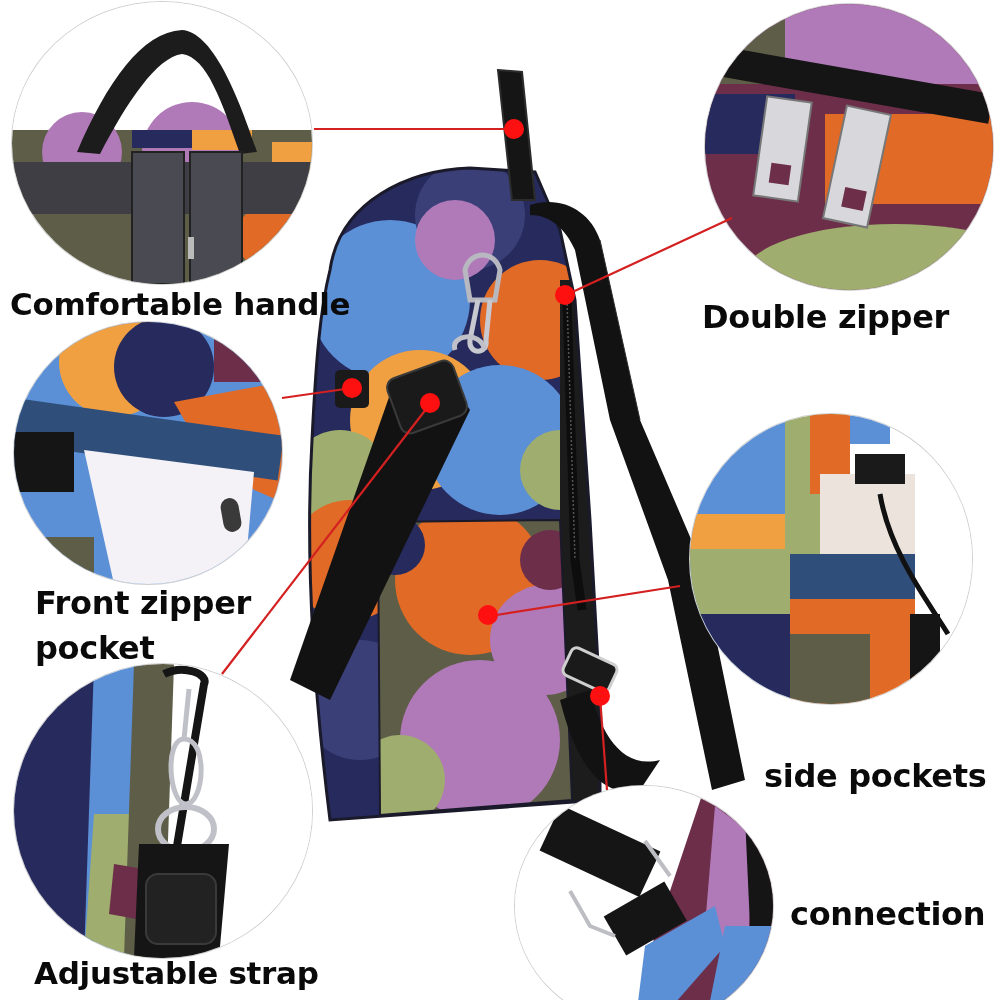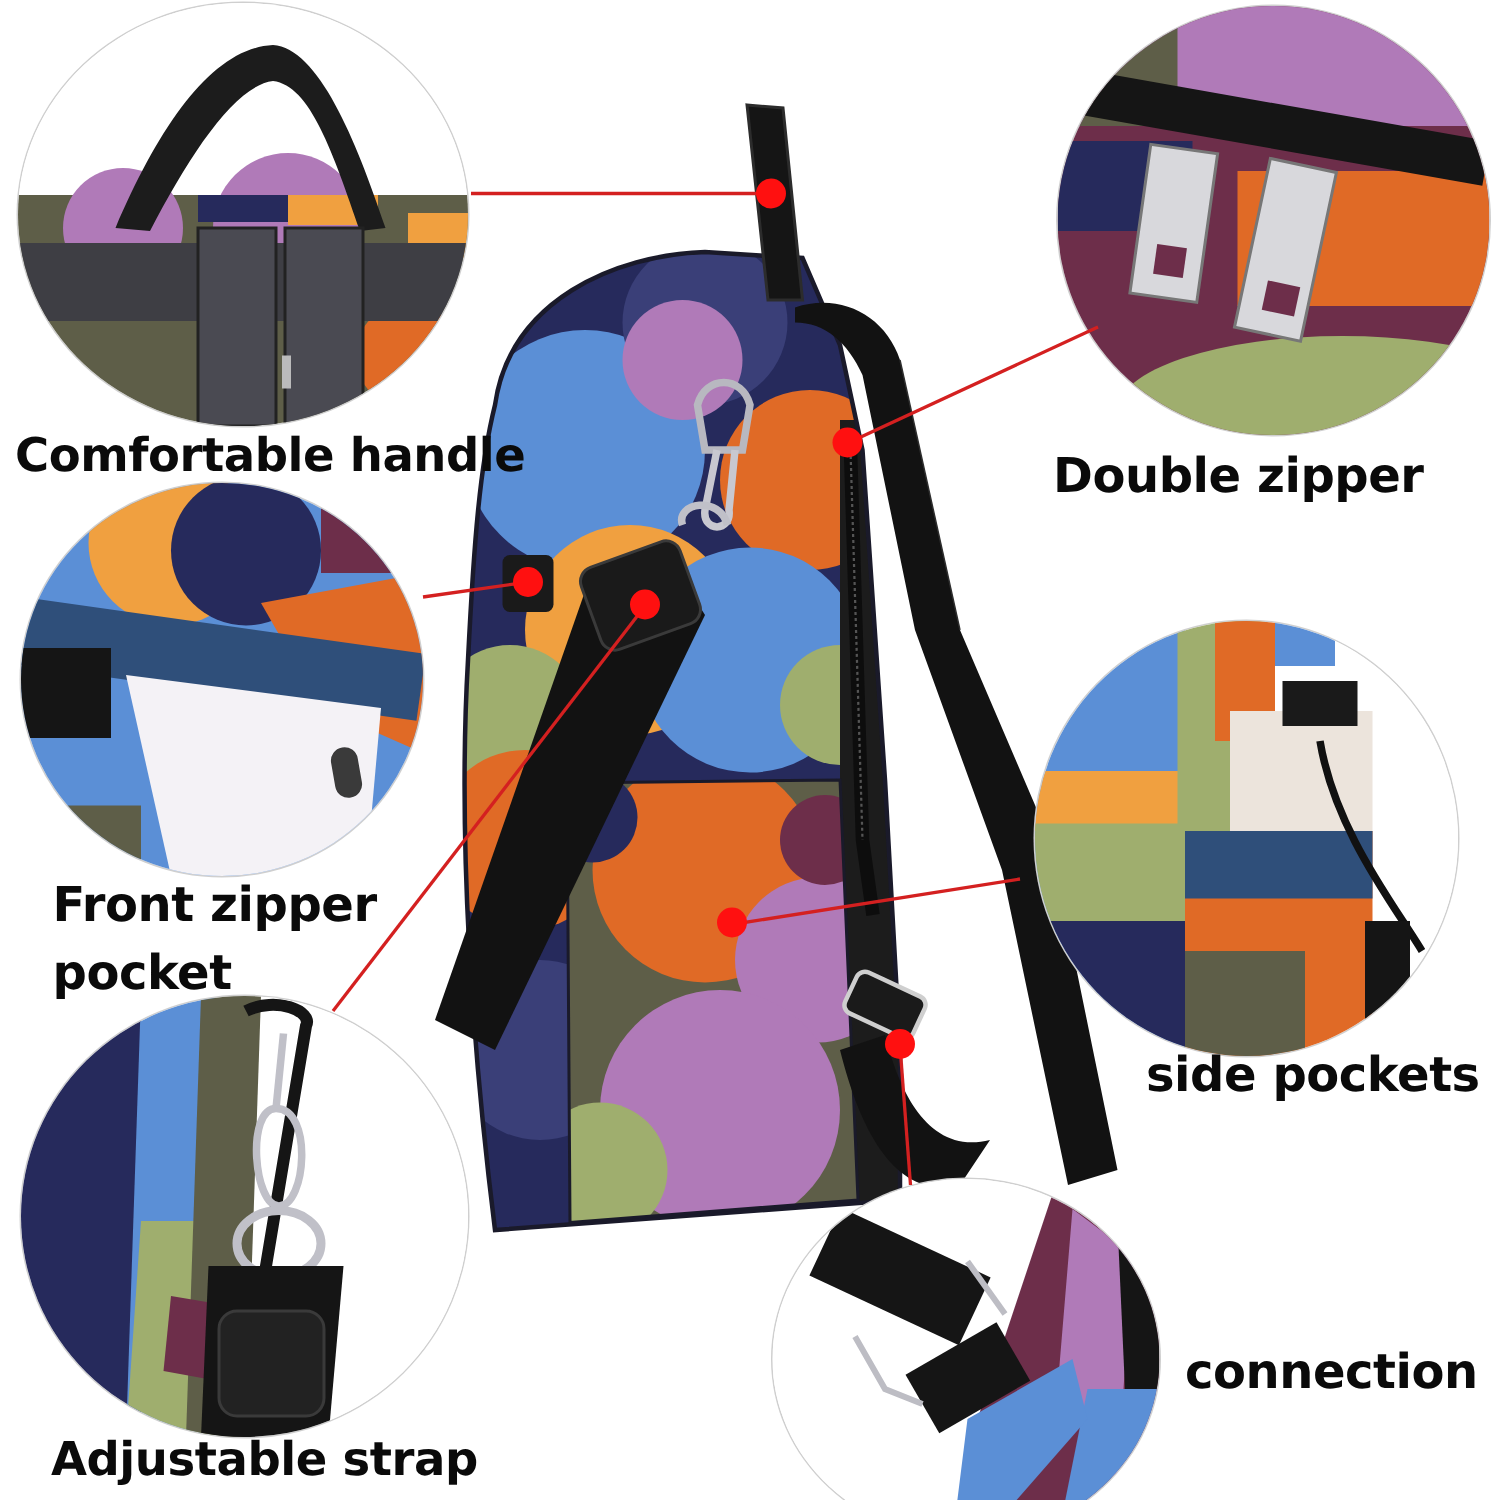--- a/index.html
+++ b/index.html
@@ -198,17 +198,17 @@
       <circle cx="430" cy="403" r="10"></circle>
       <circle cx="488" cy="615" r="10"></circle>
       <circle cx="600" cy="696" r="10"></circle>
     </g>
   </svg>
 
   <div class="label" style="left:10px; top:284px; font-size:31px;">Comfortable handle</div>
   <div class="label" style="left:35px; top:583px; font-size:32px;">Front zipper</div>
   <div class="label" style="left:702px; top:297px; font-size:32px;">Double zipper</div>
   <div class="label" style="left:35px; top:628px; font-size:32px;">pocket</div>
-  <div class="label" style="left:764px; top:696px; font-size:32px;">side pockets</div>
+  <div class="label" style="left:764px; top:756px; font-size:32px;">side pockets</div>
   <div class="label" style="left:34px; top:953px; font-size:31px;text-align:center;">Adjustable strap</div>
   <div class="label" style="left:790px; top:894px; font-size:32px;">connection</div>
 
 </div>
 
 </body></html>

